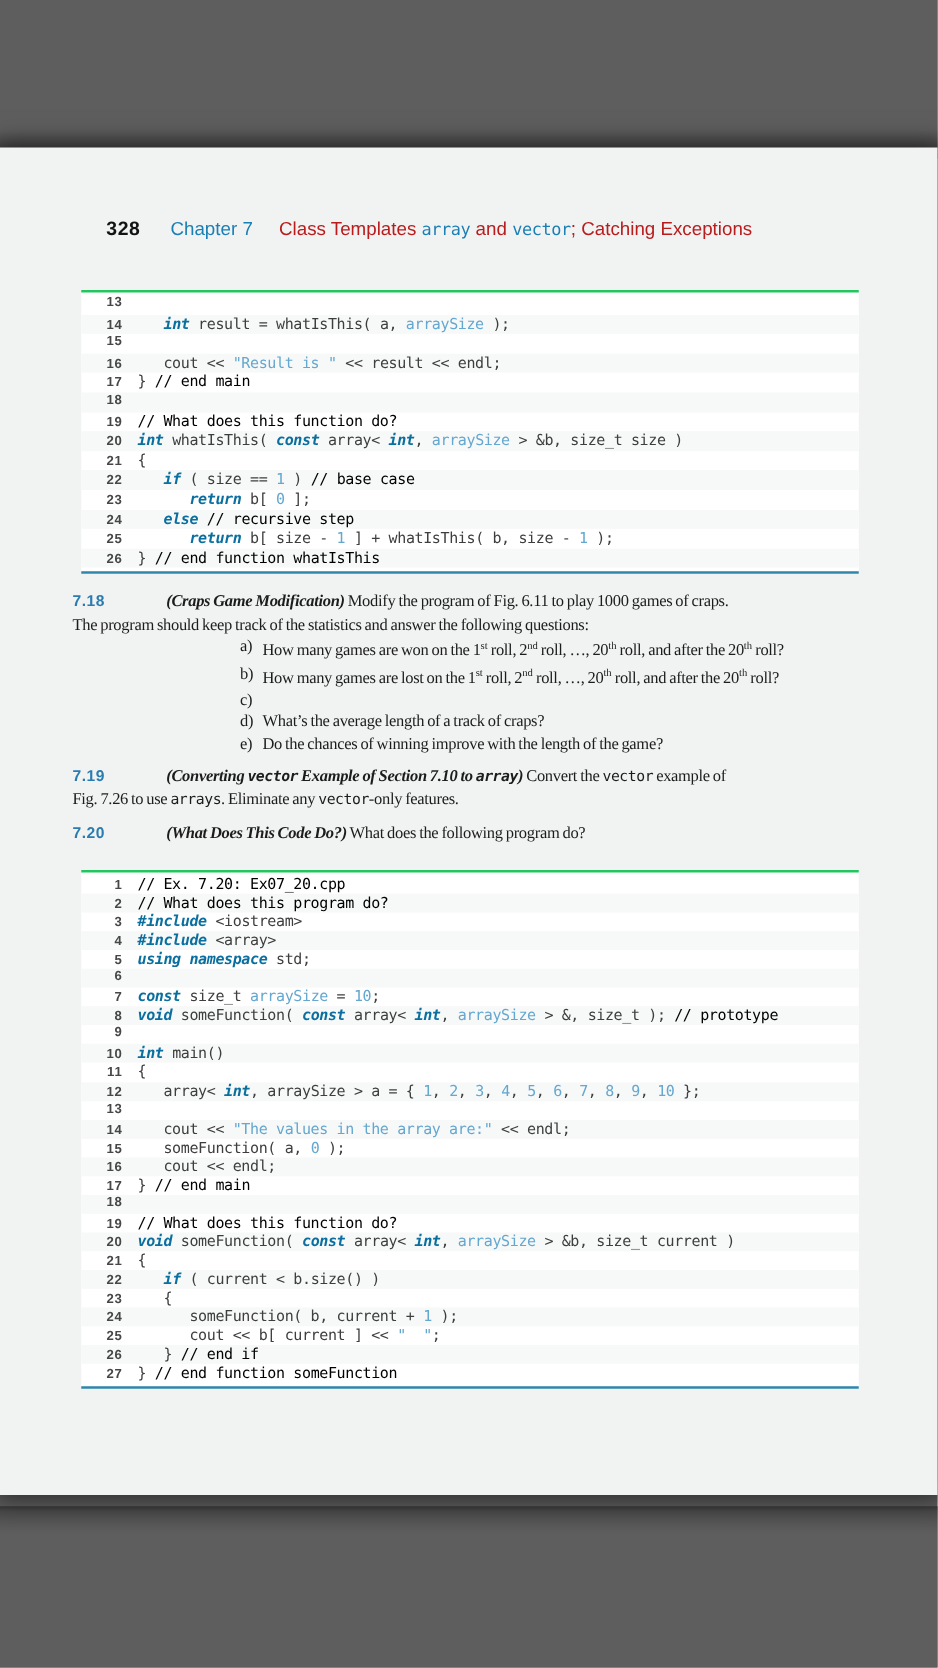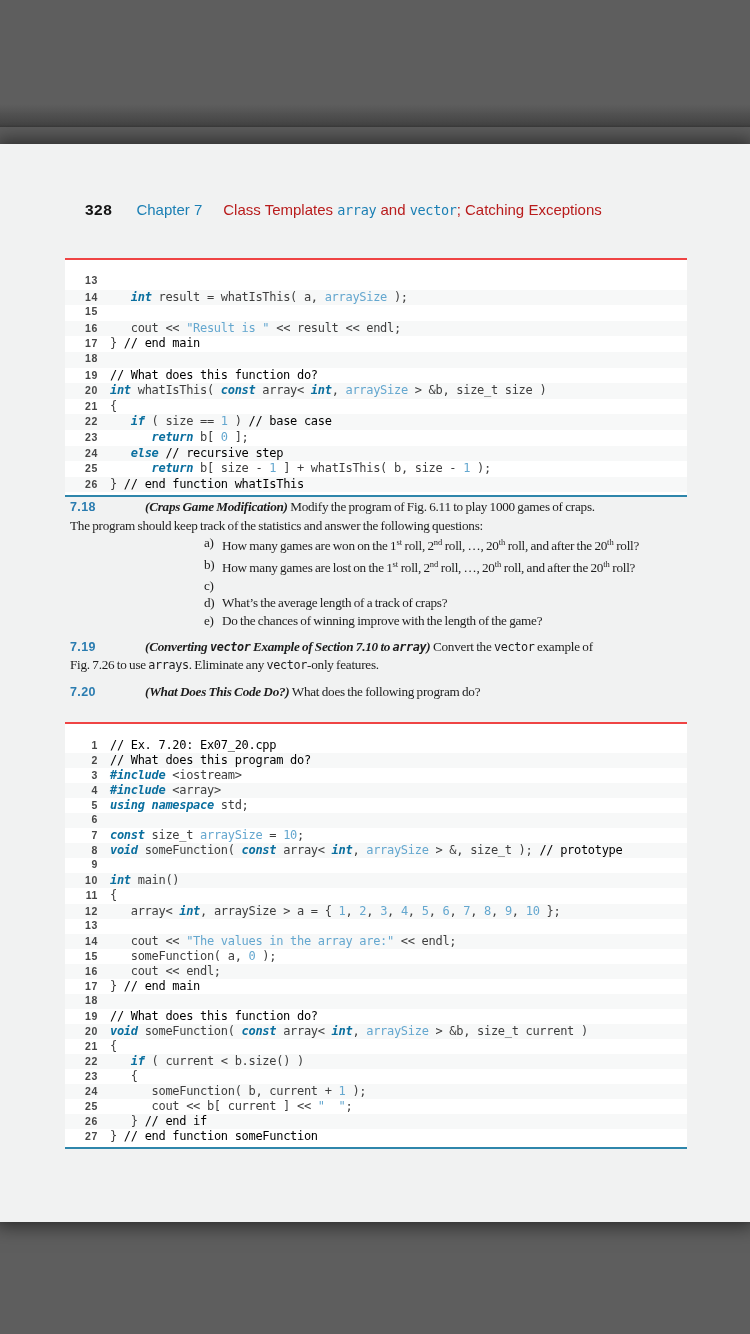--- a/index.html
+++ b/index.html
@@ -4,37 +4,37 @@
 <style>
   html,body{margin:0;padding:0;}
   body{
     width:750px;height:1334px;position:relative;overflow:hidden;
     background:#5e5e5e;font-family:"Liberation Sans",sans-serif;
   }
   .band{position:absolute;left:0;width:750px;background:#5e5e5e;}
   #band-top{top:0;height:127px;}
   #band-bottom{top:1205px;height:129px;}
   .page{
-    position:absolute;left:0;top:144px;width:750px;height:1078px;
+    position:absolute;left:0;top:118px;width:750px;height:1078px;
     background:#f1f2f2;box-shadow:0 0 18px 4px rgba(0,0,0,0.55);
   }
   
   .runhead{
     position:absolute;left:85px;top:57px;display:flex;align-items:baseline;
     font-size:15px;color:#1a7fb4;white-space:nowrap;
   }
   .pagenum{font-weight:bold;color:#131313;margin-right:24px;font-size:15.5px;letter-spacing:0.5px;}
   .chapterlabel{margin-right:21px;}
   .sg-t-head{color:#b91c1c;}
   .runhead .sg-mono{font-family:"DejaVu Sans Mono",monospace;font-size:13.5px;letter-spacing:-0.3px;}
   
   .listing{
     position:absolute;left:65px;width:622px;background:#ffffff;
-    border-top:2px solid #ef4444;border-bottom:2px solid #2e86ab;
-    padding:14px 0 3px 0;
+    border-top:2px solid #22c55e;border-bottom:2px solid #2e86ab;
+    padding:2px 0 3px 0;
   }
   #listing-1{top:114px;}
   #listing-2{top:578px;}
   .crow{display:flex;align-items:baseline;line-height:15px;}
   #listing-1 .crow{height:15.6px;}
   #listing-2 .crow{height:15.05px;}
   .crow:nth-child(even){background:#f7f8f8;}
   .lnum{
     box-sizing:border-box;flex:none;width:45px;padding-right:12px;text-align:right;
     font:bold 10.5px "Liberation Sans",sans-serif;color:#474747;letter-spacing:0.6px;
@@ -46,21 +46,21 @@
   .sg-p{color:#3e3e3e;}
   .sg-k{color:#0a6f9f;font-weight:bold;font-style:italic;}
   .sg-c,.sg-s{color:#64a7cf;}
   .sg-m{color:#000000;}
   
   .exercises{
     position:absolute;left:58px;top:354px;width:632px;
     font-family:"Liberation Serif",serif;font-size:13.2px;color:#1c1c1c;
     letter-spacing:-0.25px;word-spacing:-0.6px;
   }
-  .exercise{margin:0 0 8px 12px;}
+  .exercise{margin:0 0 8px 0;}
   .exline{line-height:17.7px;white-space:nowrap;}
   .sg-num{
     display:inline-block;width:75px;color:#2a7cb0;font-weight:bold;
     font-family:"Liberation Sans",sans-serif;font-size:12.5px;letter-spacing:0.4px;
   }
   .sg-bi{font-style:italic;font-weight:bold;}
   .sg-i{font-style:italic;}
   .sg-mono{font-family:"DejaVu Sans Mono",monospace;font-size:11.8px;letter-spacing:-0.35px;}
   .sg-bim{font-family:"DejaVu Sans Mono",monospace;font-size:11.8px;font-weight:bold;font-style:italic;letter-spacing:-0.35px;}
   .exitem{display:flex;margin-left:134px;line-height:17.7px;}

